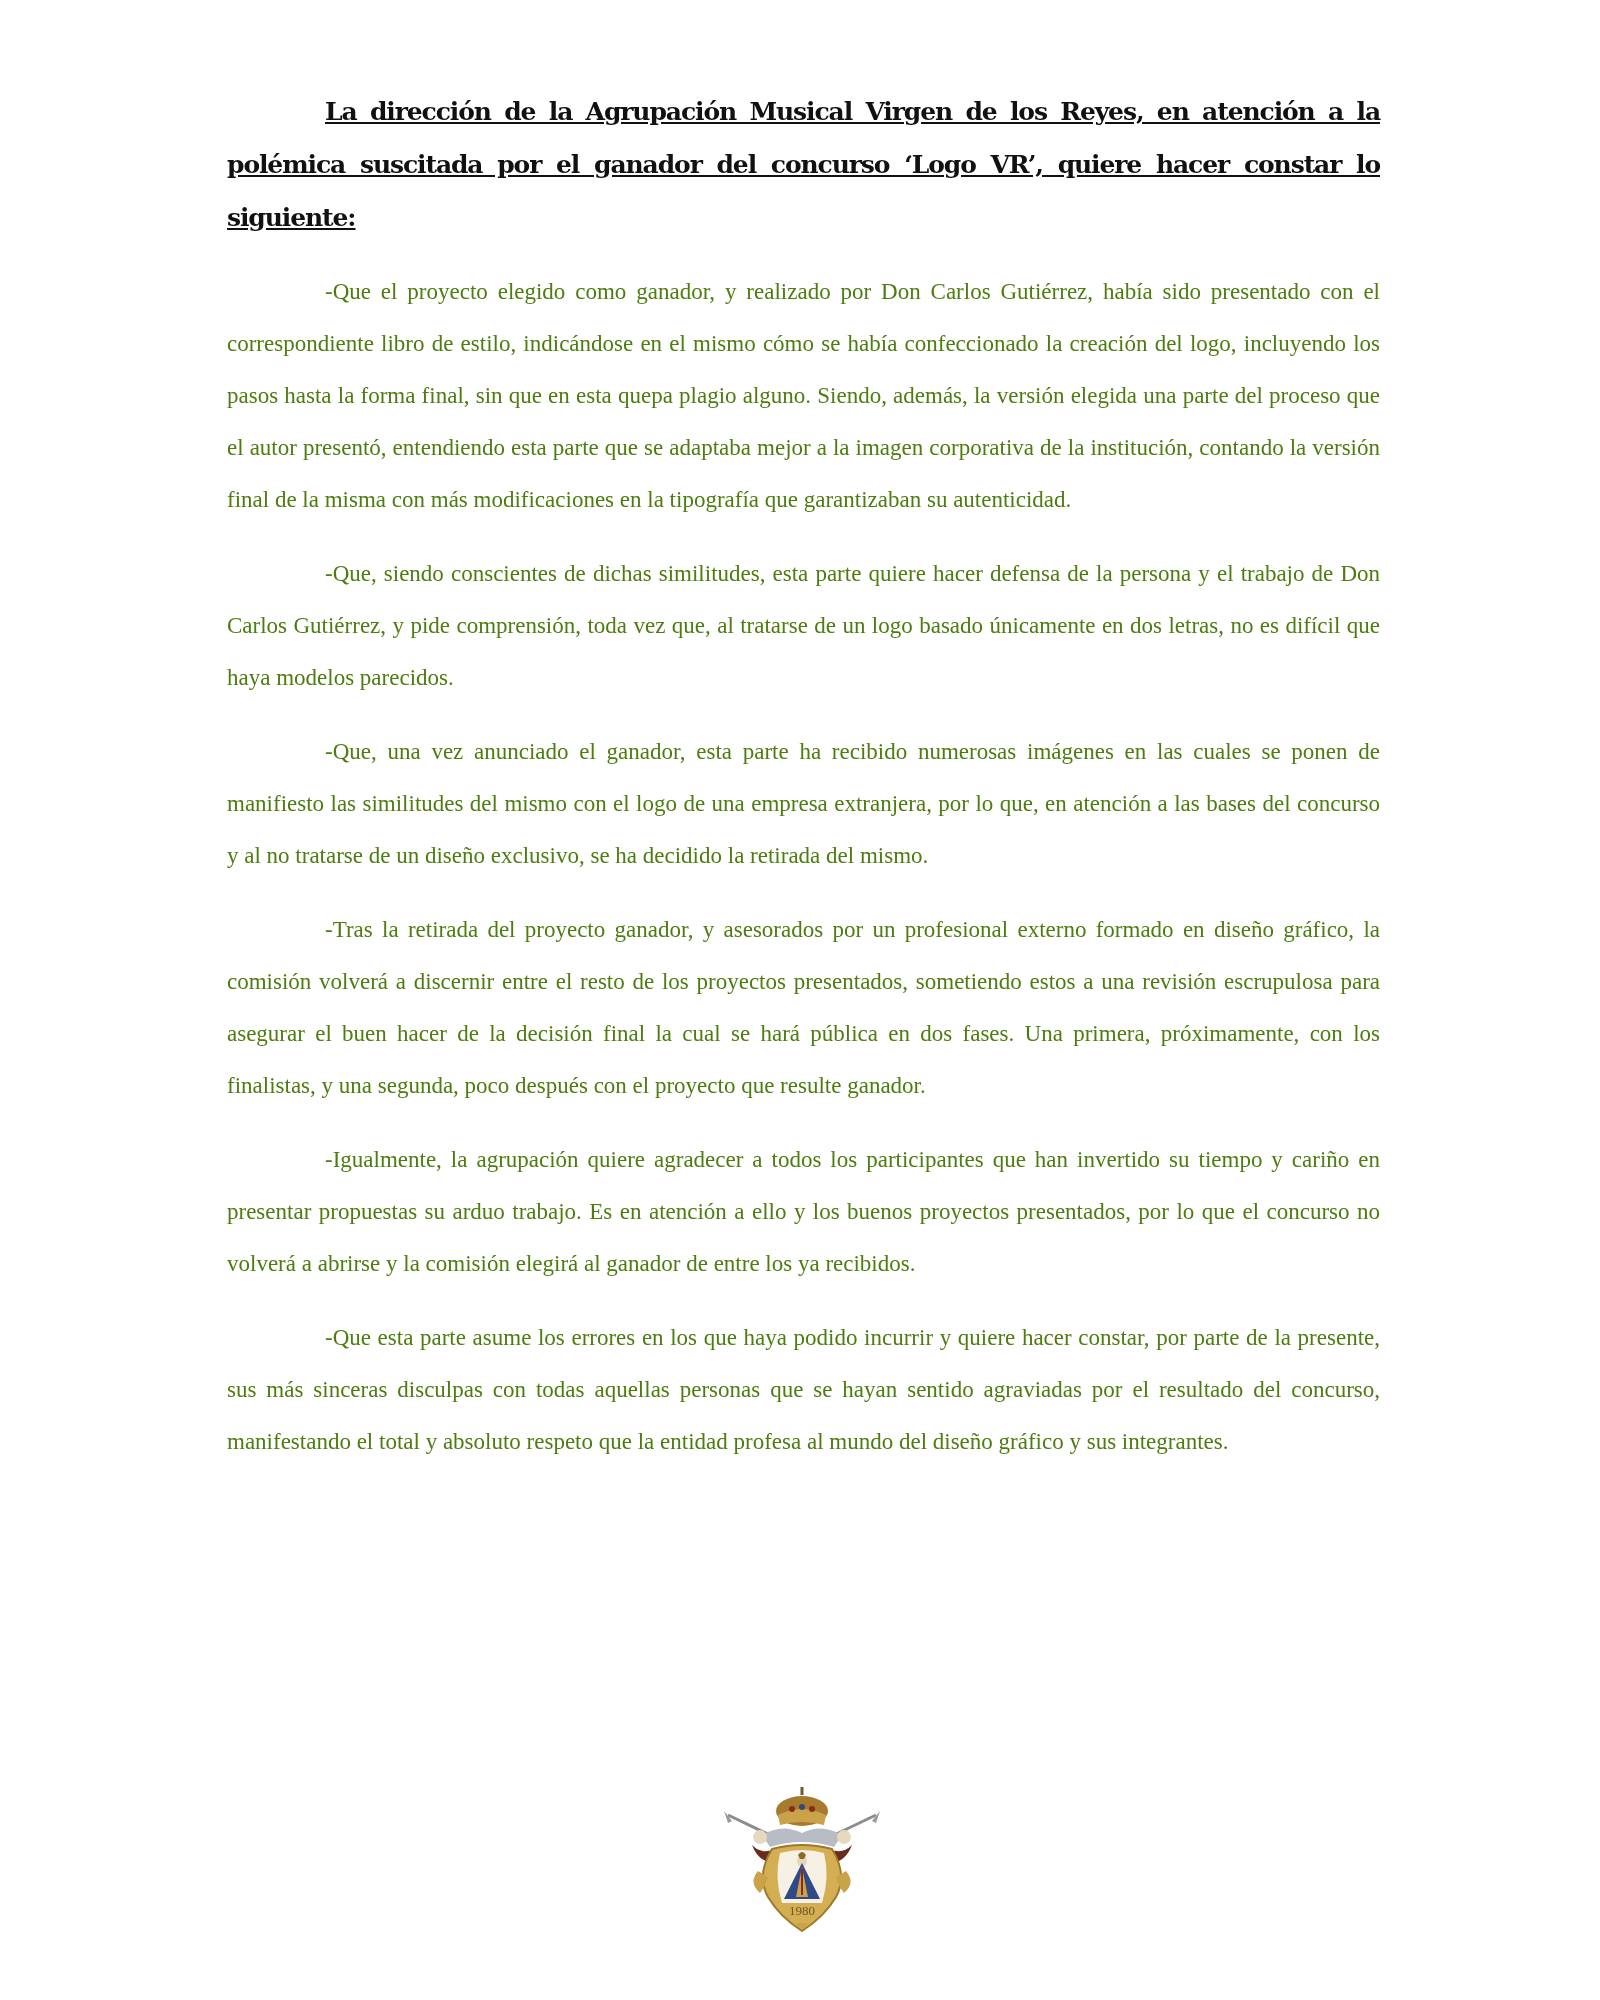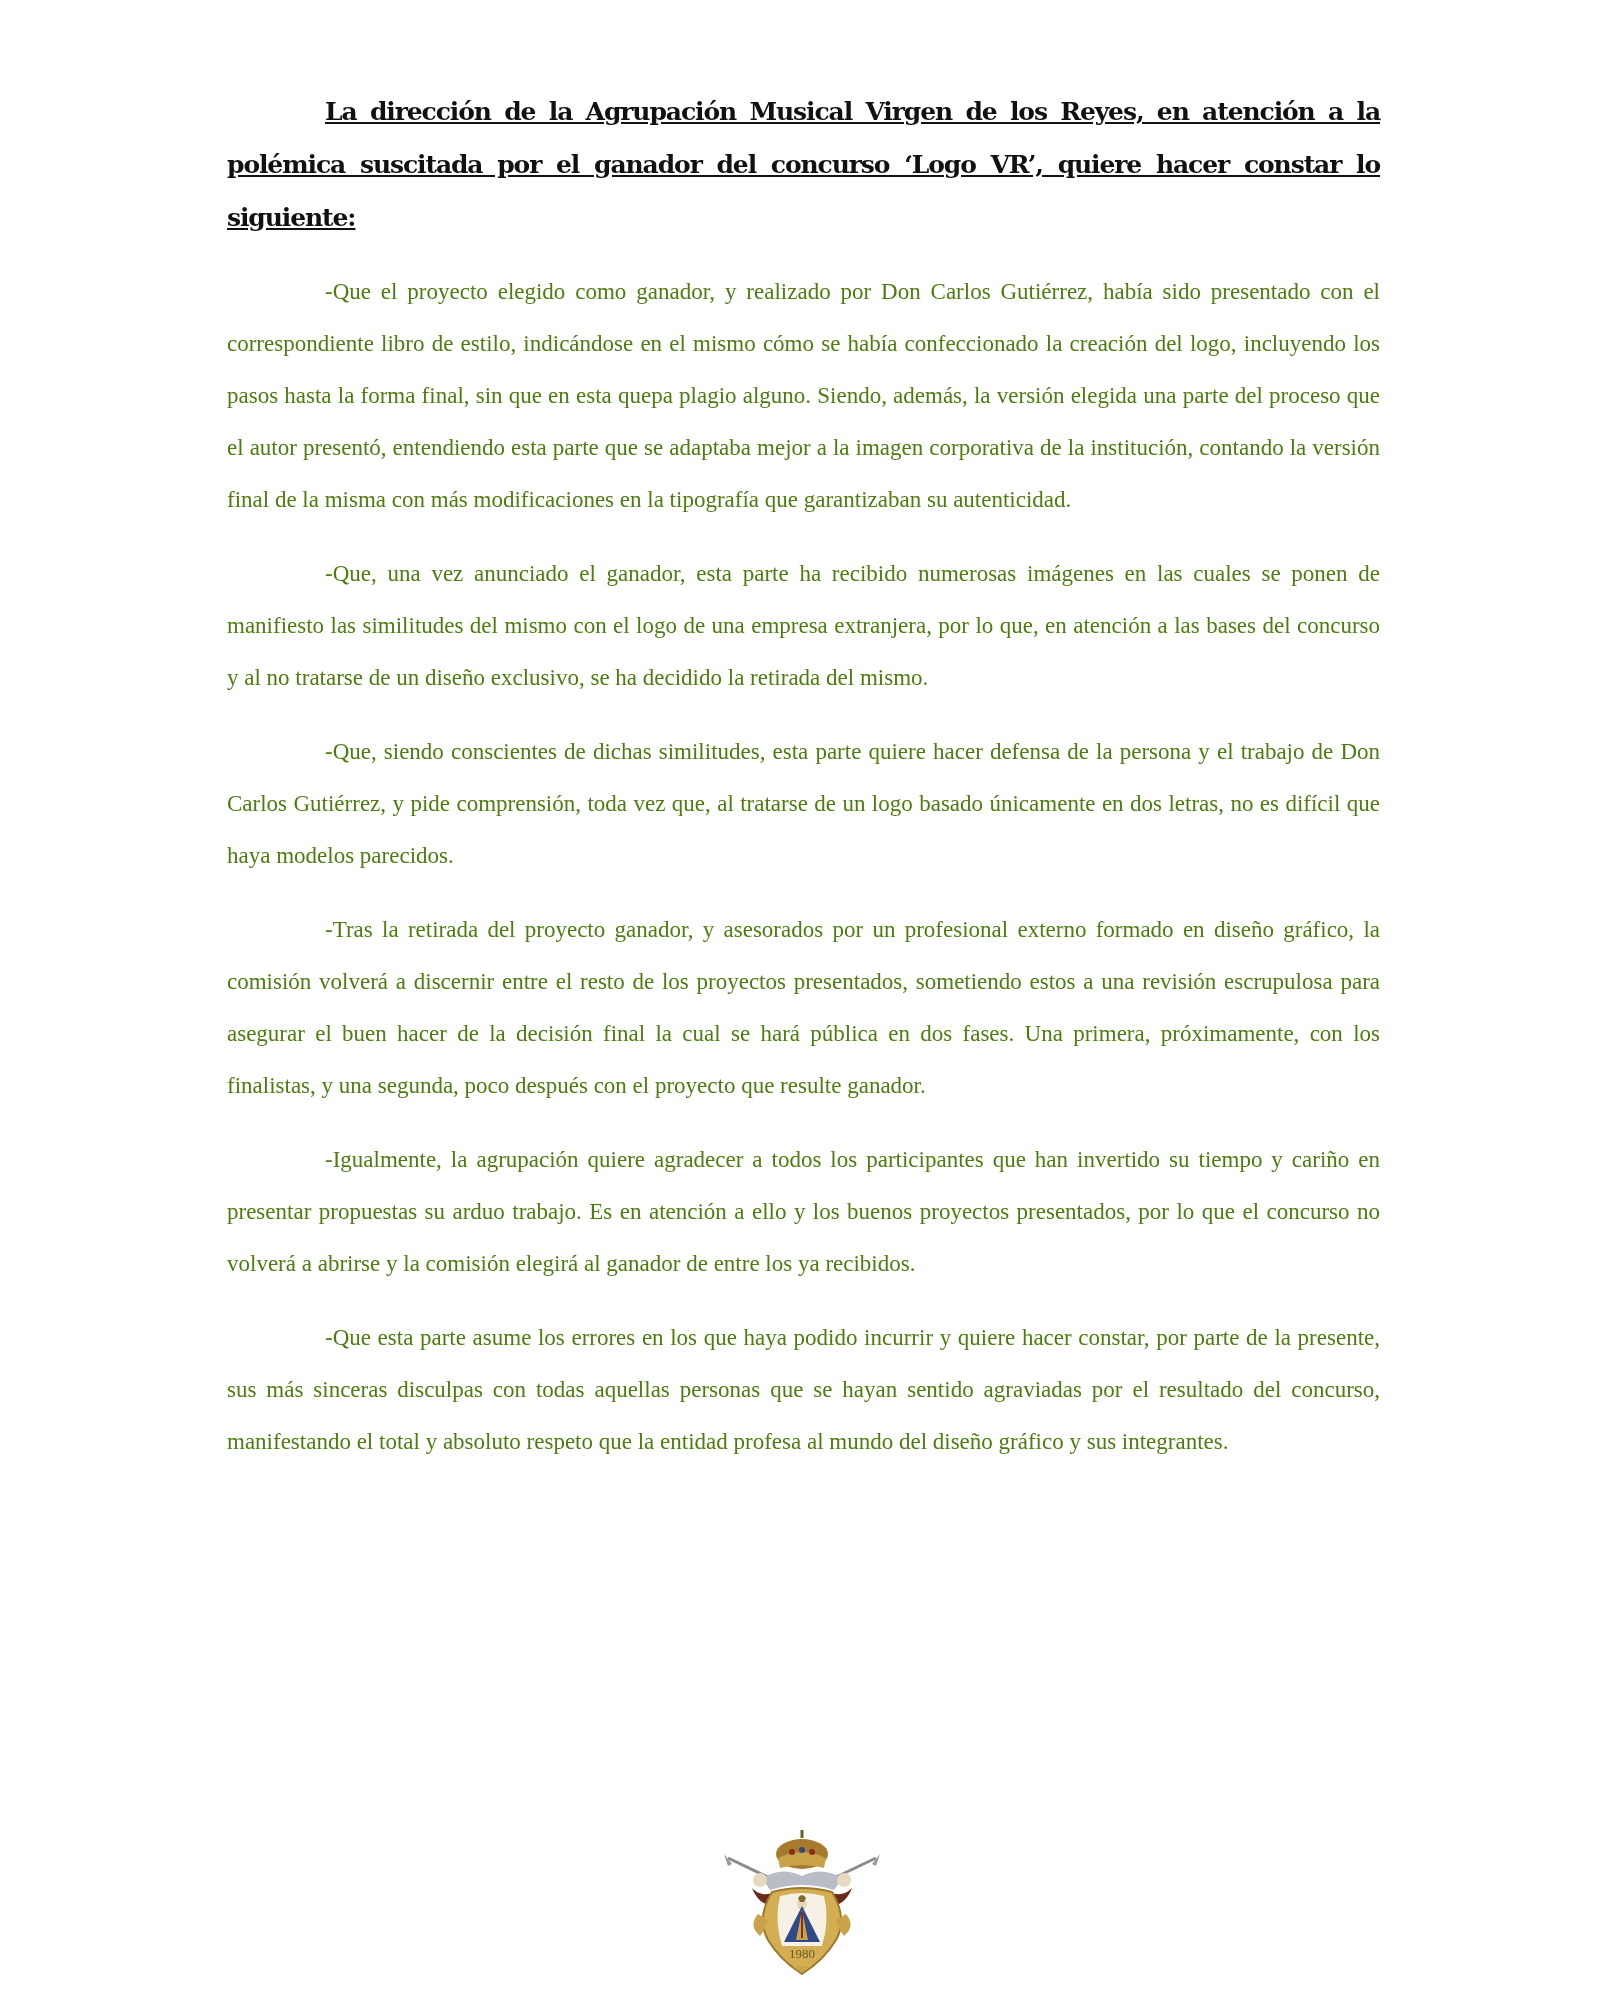--- a/index.html
+++ b/index.html
@@ -1,29 +1,29 @@
 <!DOCTYPE html>
 <html><head>
 <meta charset="utf-8">
 <style>
   html, body { margin:0; padding:0; background:#ffffff; }
   body { width:1600px; height:2000px; position:relative; overflow:hidden; }
   .page { position:absolute; left:227px; top:85px; width:1153px; color:#1a1a1a; }
   .intro { font-family:"DejaVu Serif", serif; font-weight:bold; font-size:25px; line-height:53px; text-align:justify; text-indent:98px; margin:0 0 22px 0; letter-spacing:-1.1px; color:#111;text-decoration:underline; }
   .para { font-family:"Liberation Serif", serif; font-size:23px; line-height:52px; text-align:justify; text-indent:98px; margin:0 0 22px 0; color:#4d7c0f; }
-  .logo { position:absolute; left:722px; top:1828px; width:160px; height:150px; }
+  .logo { position:absolute; left:722px; top:1785px; width:160px; height:150px; }
 </style>
 </head>
 <body>
 
 <div class="page">
   <p class="intro">La dirección de la Agrupación Musical Virgen de los Reyes, en atención a la polémica suscitada por el ganador del concurso ‘Logo VR’, quiere hacer constar lo siguiente:</p>
   <p class="para">-Que el proyecto elegido como ganador, y realizado por Don Carlos Gutiérrez, había sido presentado con el correspondiente libro de estilo, indicándose en el mismo cómo se había confeccionado la creación del logo, incluyendo los pasos hasta la forma final, sin que en esta quepa plagio alguno. Siendo, además, la versión elegida una parte del proceso que el autor presentó, entendiendo esta parte que se adaptaba mejor a la imagen corporativa de la institución, contando la versión final de la misma con más modificaciones en la tipografía que garantizaban su autenticidad.</p>
+  <p class="para">-Que, siendo conscientes de dichas similitudes, esta parte quiere hacer defensa de la persona y el trabajo de Don Carlos Gutiérrez, y pide comprensión, toda vez que, al tratarse de un logo basado únicamente en dos letras, no es difícil que haya modelos parecidos.</p>
   <p class="para">-Que, una vez anunciado el ganador, esta parte ha recibido numerosas imágenes en las cuales se ponen de manifiesto las similitudes del mismo con el logo de una empresa extranjera, por lo que, en atención a las bases del concurso y al no tratarse de un diseño exclusivo, se ha decidido la retirada del mismo.</p>
-  <p class="para">-Que, siendo conscientes de dichas similitudes, esta parte quiere hacer defensa de la persona y el trabajo de Don Carlos Gutiérrez, y pide comprensión, toda vez que, al tratarse de un logo basado únicamente en dos letras, no es difícil que haya modelos parecidos.</p>
   <p class="para">-Tras la retirada del proyecto ganador, y asesorados por un profesional externo formado en diseño gráfico, la comisión volverá a discernir entre el resto de los proyectos presentados, sometiendo estos a una revisión escrupulosa para asegurar el buen hacer de la decisión final la cual se hará pública en dos fases. Una primera, próximamente, con los finalistas, y una segunda, poco después con el proyecto que resulte ganador.</p>
   <p class="para">-Igualmente, la agrupación quiere agradecer a todos los participantes que han invertido su tiempo y cariño en presentar propuestas su arduo trabajo. Es en atención a ello y los buenos proyectos presentados, por lo que el concurso no volverá a abrirse y la comisión elegirá al ganador de entre los ya recibidos.</p>
   <p class="para">-Que esta parte asume los errores en los que haya podido incurrir y quiere hacer constar, por parte de la presente, sus más sinceras disculpas con todas aquellas personas que se hayan sentido agraviadas por el resultado del concurso, manifestando el total y absoluto respeto que la entidad profesa al mundo del diseño gráfico y sus integrantes.</p>
 </div>
 
 <div class="logo">
   <svg width="160" height="150" viewBox="0 0 160 150">
 
     <line x1="80" y1="2" x2="80" y2="10" stroke="#6b5a2a" stroke-width="3"></line>
     <ellipse cx="80" cy="26" rx="26" ry="15" fill="#a87a2e"></ellipse>

